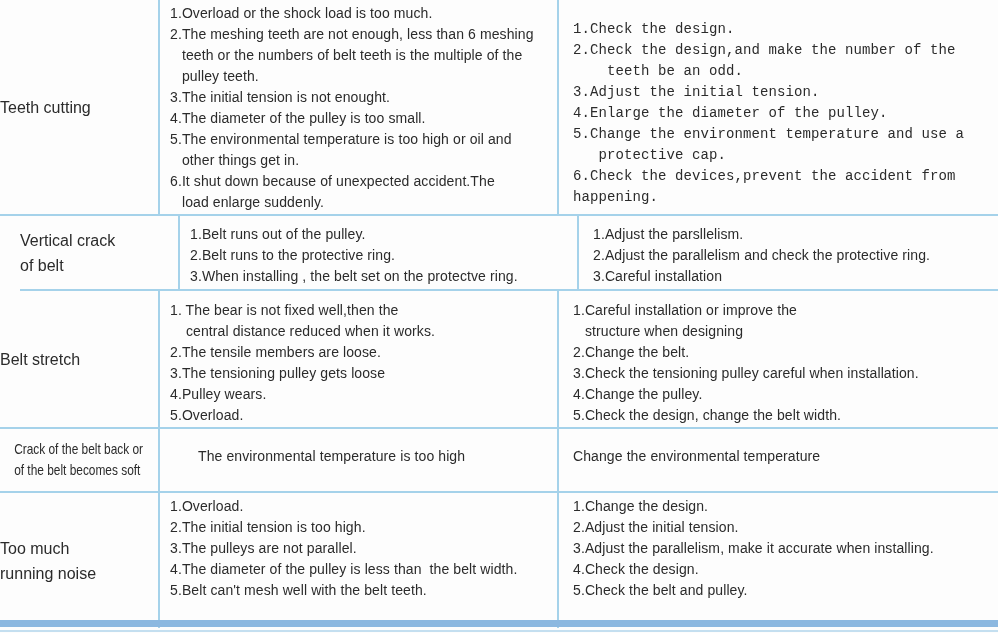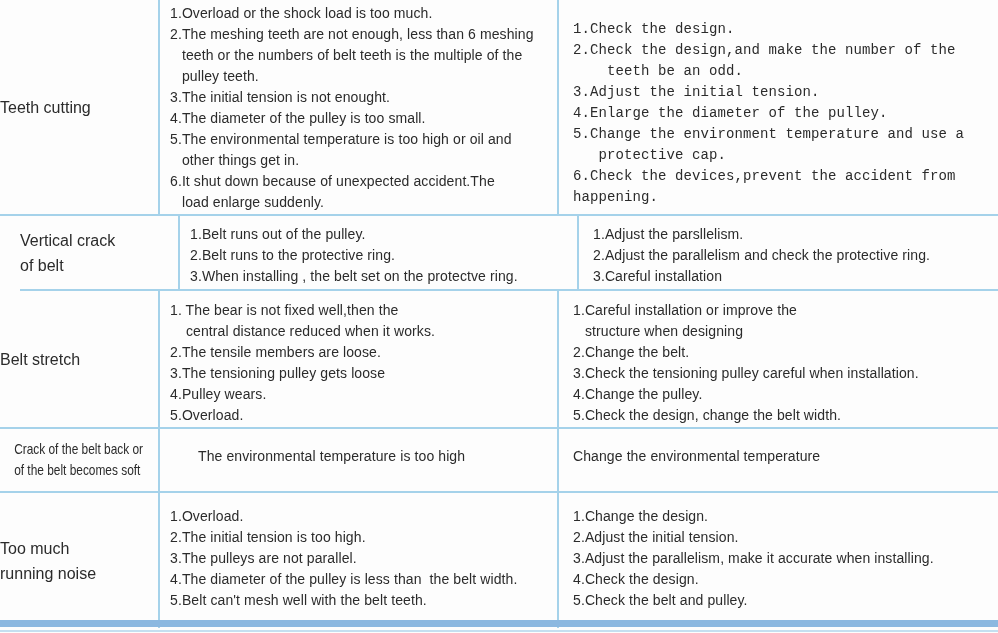--- a/index.html
+++ b/index.html
@@ -56,21 +56,21 @@
     line-height:21px;
     transform:scaleX(0.82);
     white-space:pre-line;
   }
   .r1 .causes{padding-top:3px;}
   .r1 .solutions{padding-top:19px;font-family:Liberation Mono, monospace;}
   .r2 .solutions{}
   .r3 .causes,.r3 .solutions{padding-top:9px;}
   .r4 .causes{padding-top:17px;padding-left:38px;}
   .r4 .solutions{padding-top:17px;}
-  .r5 .causes,.r5 .solutions{padding-top:13px;}
+  .r5 .causes,.r5 .solutions{padding-top:3px;}
   .left-border-fragment{
     position:absolute;top:0;left:13px;width:2px;height:12px;
     background:var(--border);
   }
   .bottom-band{
     position:absolute;left:0;top:620px;width:998px;height:7px;
     background:var(--band);
   }
   .bottom-thin-line{
     position:absolute;left:0;top:630px;width:998px;height:2px;

